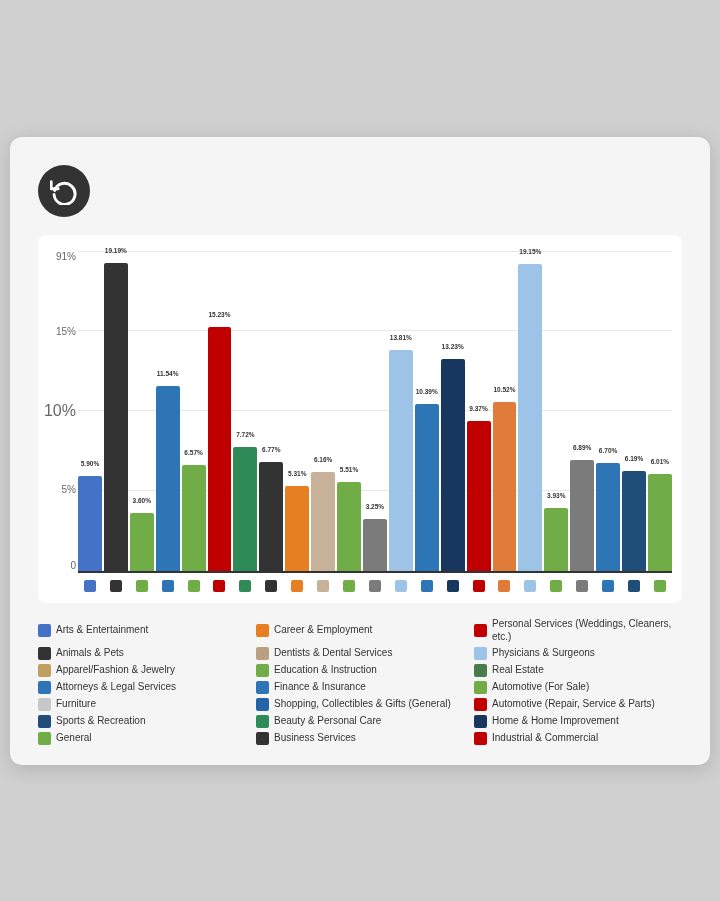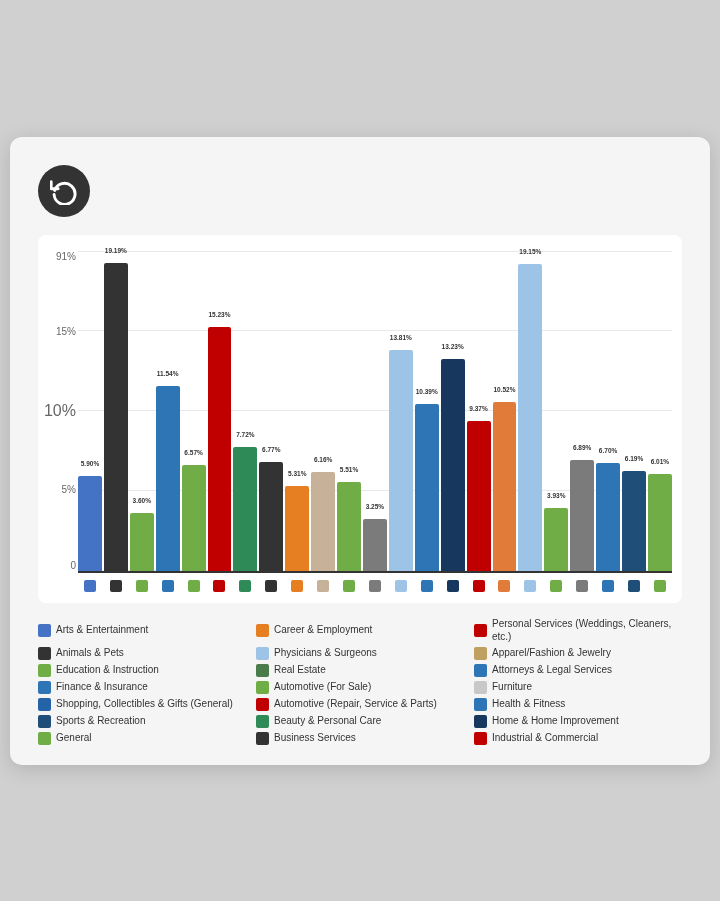--- a/index.html
+++ b/index.html
@@ -419,20 +419,24 @@
       <div class="legend-item">
         <span class="legend-color" style="background-color: rgb(192, 0, 0);"></span>
         <span>Personal Services
 (Weddings, Cleaners, etc.)</span>
       </div>
       <div class="legend-item">
         <span class="legend-color" style="background-color: rgb(51, 51, 51);"></span>
         <span>Animals &amp; Pets</span>
       </div>
       <div class="legend-item">
+        <span class="legend-color" style="background-color: rgb(184, 160, 128);"></span>
+        <span>Dentists &amp; Dental Services</span>
+      </div>
+      <div class="legend-item">
         <span class="legend-color" style="background-color: rgb(157, 195, 230);"></span>
         <span>Physicians &amp; Surgeons</span>
       </div>
       <div class="legend-item">
         <span class="legend-color" style="background-color: rgb(192, 160, 96);"></span>
         <span>Apparel/Fashion &amp; Jewelry</span>
       </div>
       <div class="legend-item">
         <span class="legend-color" style="background-color: rgb(112, 173, 71);"></span>
         <span>Education &amp; Instruction</span>
@@ -461,24 +465,20 @@
         <span class="legend-color" style="background-color: rgb(37, 99, 168);"></span>
         <span>Shopping, Collectibles &amp; Gifts
 (General)</span>
       </div>
       <div class="legend-item">
         <span class="legend-color" style="background-color: rgb(192, 0, 0);"></span>
         <span>Automotive
 (Repair, Service &amp; Parts)</span>
       </div>
       <div class="legend-item">
-        <span class="legend-color" style="background-color: rgb(46, 117, 182);"></span>
-        <span>Health &amp; Fitness</span>
-      </div>
-      <div class="legend-item">
         <span class="legend-color" style="background-color: rgb(31, 78, 121);"></span>
         <span>Sports &amp; Recreation</span>
       </div>
       <div class="legend-item">
         <span class="legend-color" style="background-color: rgb(46, 139, 87);"></span>
         <span>Beauty &amp; Personal Care</span>
       </div>
       <div class="legend-item">
         <span class="legend-color" style="background-color: rgb(23, 55, 94);"></span>
         <span>Home &amp; Home Improvement</span>

